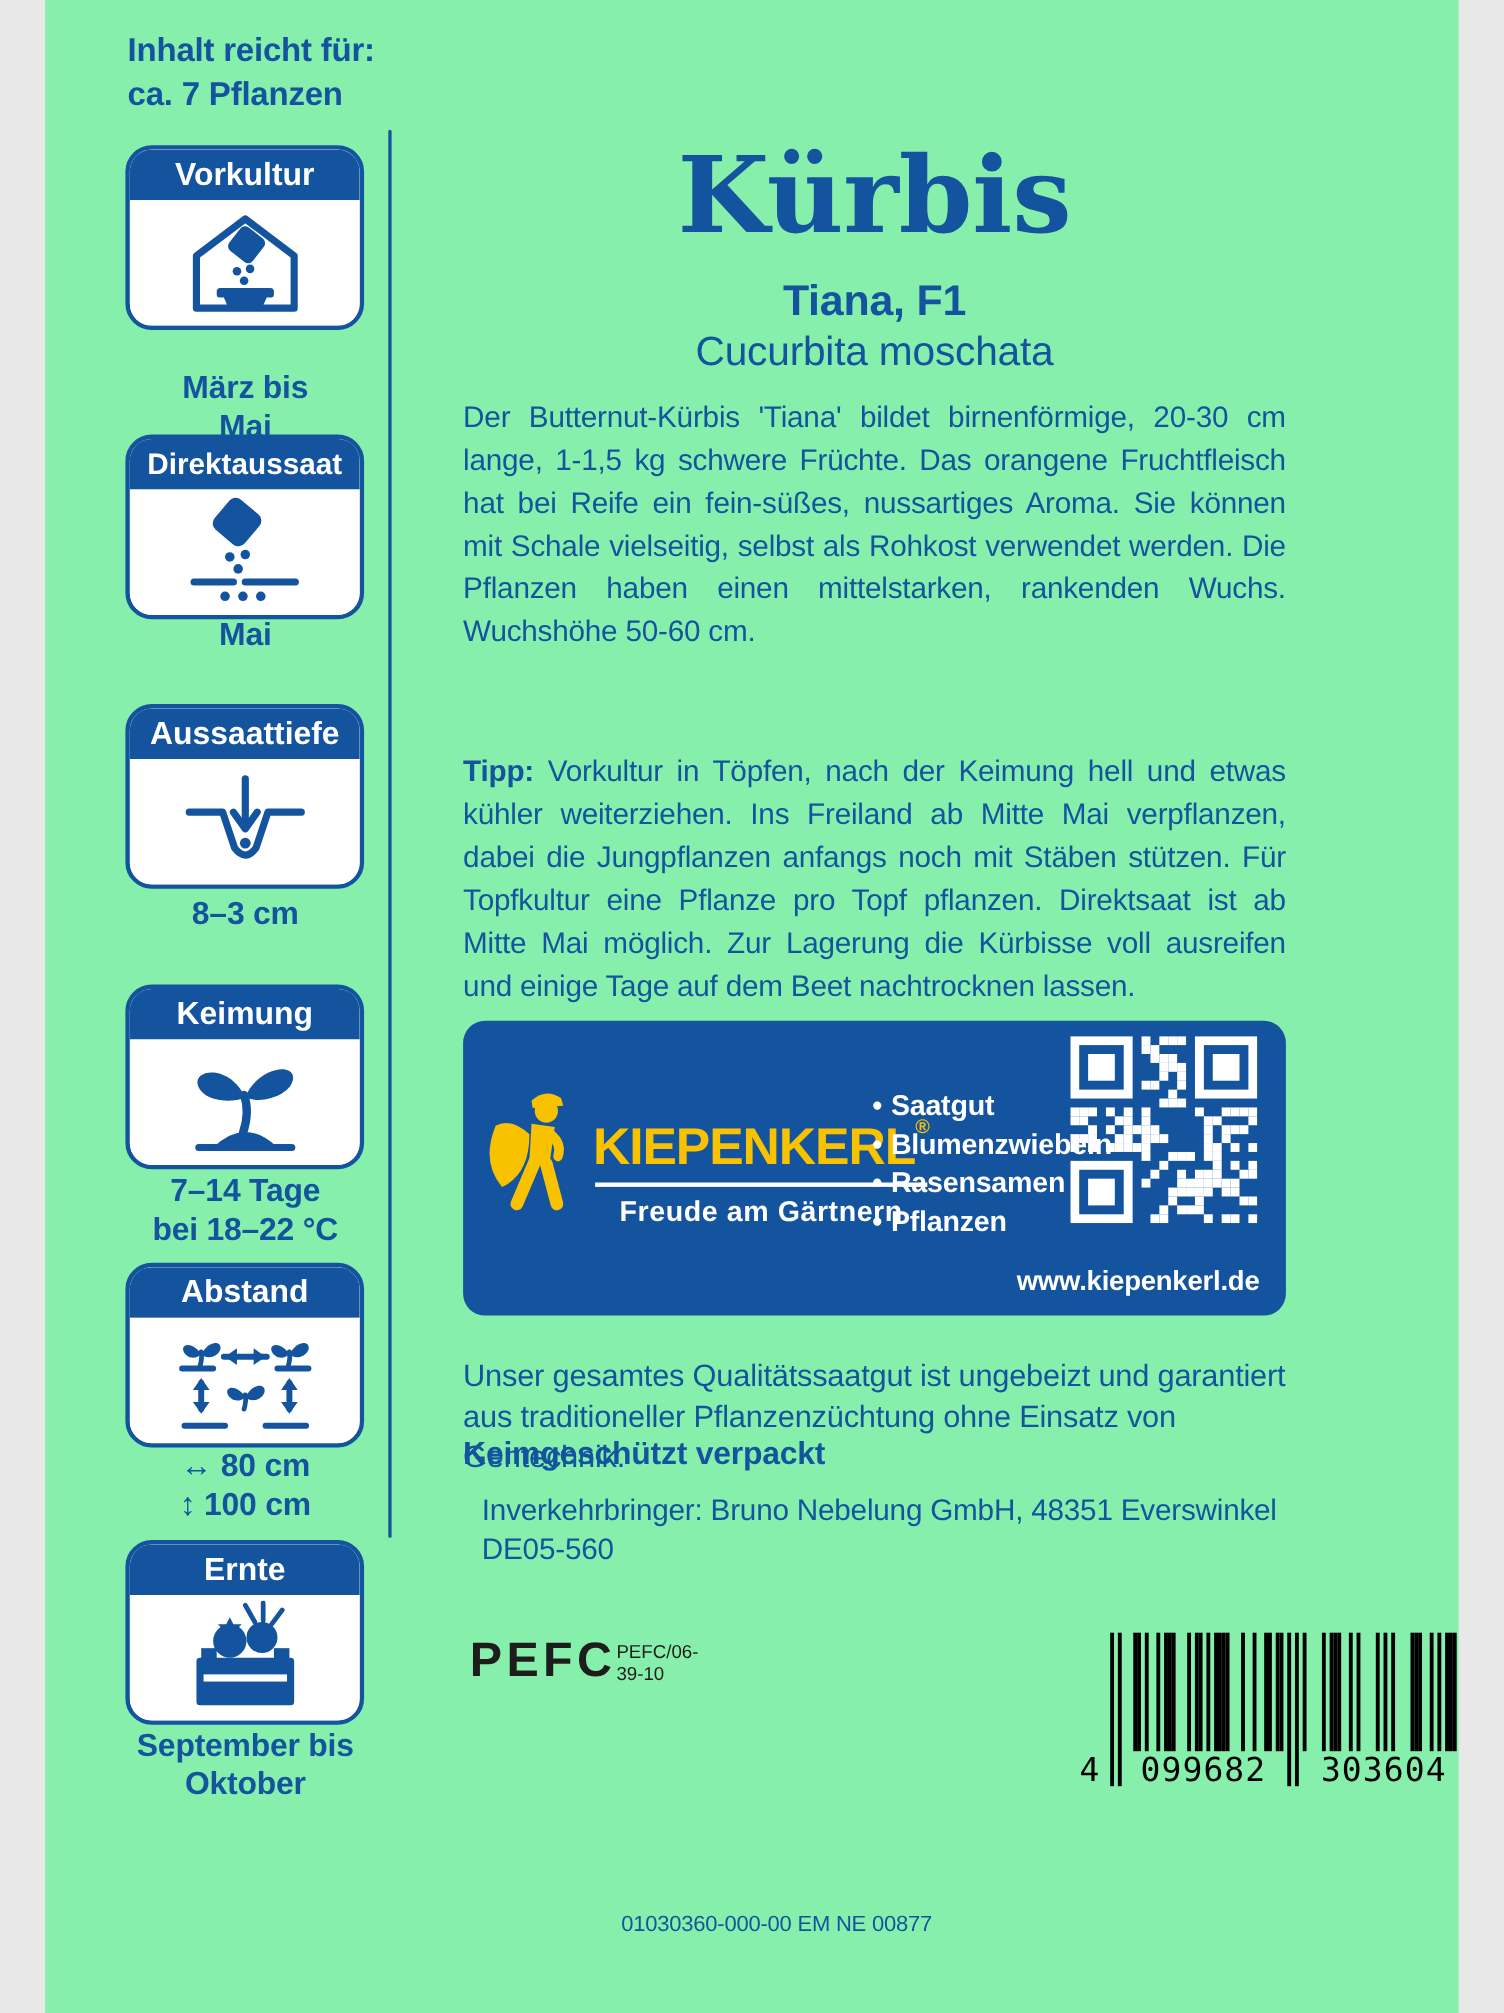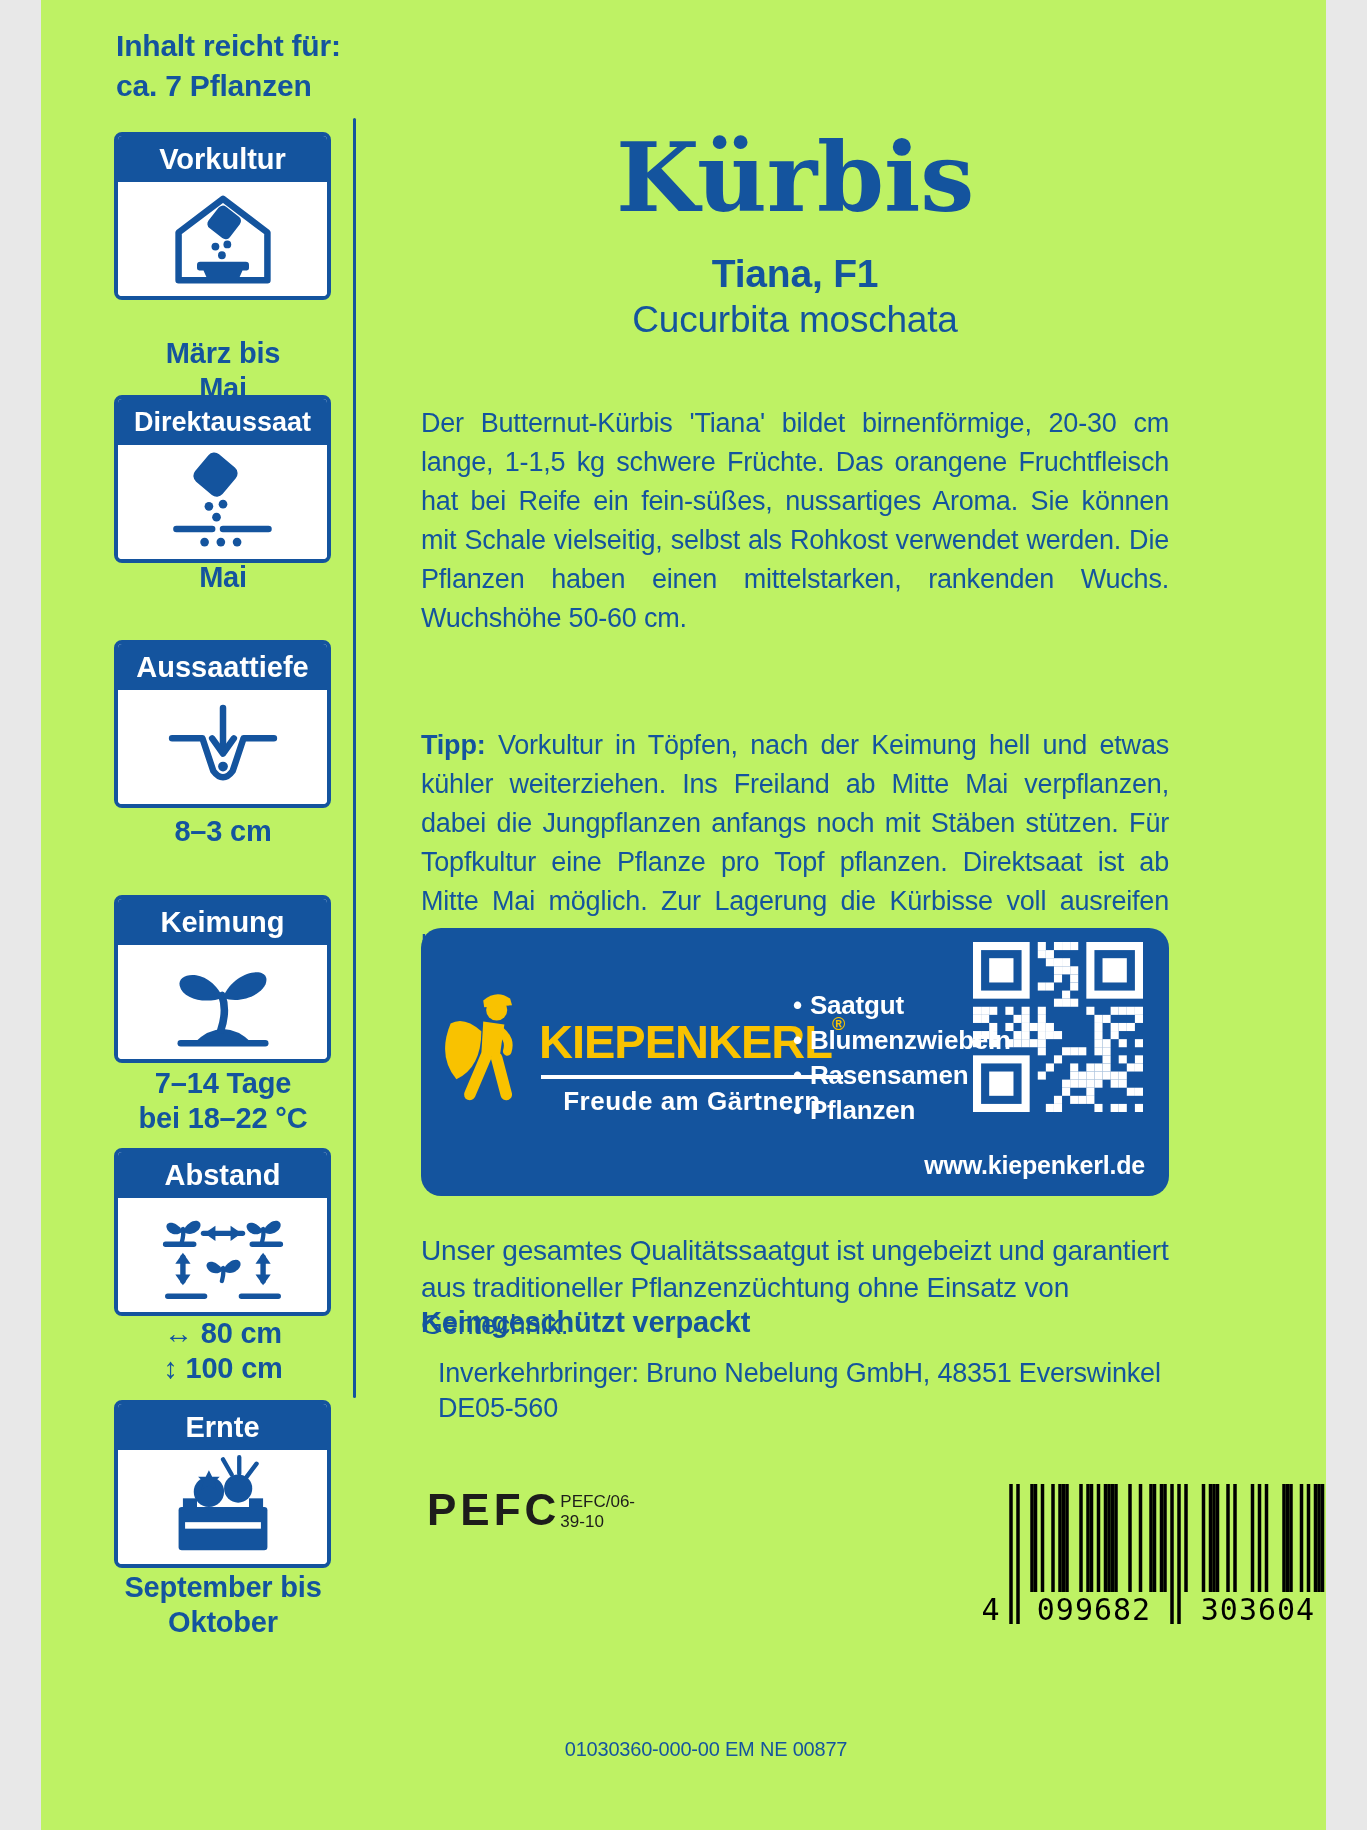--- a/index.html
+++ b/index.html
@@ -3,40 +3,40 @@
 <meta charset="utf-8">
 <style>
   :root{
     --blue:#14549E;
     --yellow:#F9C200;
     --black:#1D1D1B;
   }
   *{margin:0;padding:0;box-sizing:border-box;}
   html,body{background:#e8e8e8;}
   #page{
-    position:relative;width:1285px;height:1830px;background:#bef264;
+    position:relative;width:1285px;height:1830px;background:#86efac;
     font-family:"Liberation Sans",sans-serif;color:var(--blue);
     margin:0 auto;overflow:hidden;letter-spacing:-0.2px;
   }
   .abs{position:absolute;}
   
   #content-note{left:75px;top:26px;font-size:30px;line-height:1.32;font-weight:600;}
   
   #divider{left:312px;top:118px;width:3px;height:1280px;background:var(--blue);border-radius:2px;}
   
-  .infobox{left:73px;width:217px;height:168px;border:4px solid var(--blue);border-radius:8px;background:#fff;overflow:hidden;display:flex;flex-direction:column;}
+  .infobox{left:73px;width:217px;height:168px;border:4px solid var(--blue);border-radius:24px;background:#fff;overflow:hidden;display:flex;flex-direction:column;}
   .infobox .hd{height:46px;background:var(--blue);color:#fff;font-weight:700;font-size:29px;display:flex;align-items:center;justify-content:center;letter-spacing:0;}
   .infobox .bd{flex:1;display:flex;align-items:center;justify-content:center;background:#fff;}
   .infobox .bd svg{display:block;}
   .caption{left:42px;width:280px;text-align:center;font-size:29px;font-weight:600;line-height:1.2;color:var(--blue);}
   
   #title{left:380px;top:130px;width:748px;text-align:center;font-family:"DejaVu Serif",serif;font-weight:700;font-size:96px;line-height:1;color:var(--blue);}
   #variety{left:380px;top:252px;width:748px;text-align:center;font-size:39px;font-weight:700;}
   #botanical{left:380px;top:299px;width:748px;text-align:center;font-size:37px;font-weight:400;}
-  .para{left:380px;width:748px;text-align:justify;font-size:27px;line-height:39px;font-weight:500;margin-top:44px;}
+  .para{left:380px;width:748px;text-align:justify;font-size:27px;line-height:39px;font-weight:500;}
   #description{top:360px;}
   #tip{top:682px;}
   .bold{font-weight:700;}
   
   #banner{left:380px;top:928px;width:748px;height:268px;background:var(--blue);border-radius:20px;}
   #kiepenkerl-figure{left:20px;top:58px;}
   #wordmark{left:118px;top:86px;font-size:47px;font-weight:700;color:var(--yellow);letter-spacing:-1px;white-space:nowrap;}
   #wordmark sup{font-size:18px;letter-spacing:0;vertical-align:28px;}
   #brand-rule{left:120px;top:147px;width:302px;height:4px;background:#ffffff;}
   #tagline{left:120px;top:158px;width:302px;text-align:center;font-size:26px;font-weight:700;color:#ffffff;letter-spacing:0.5px;}

